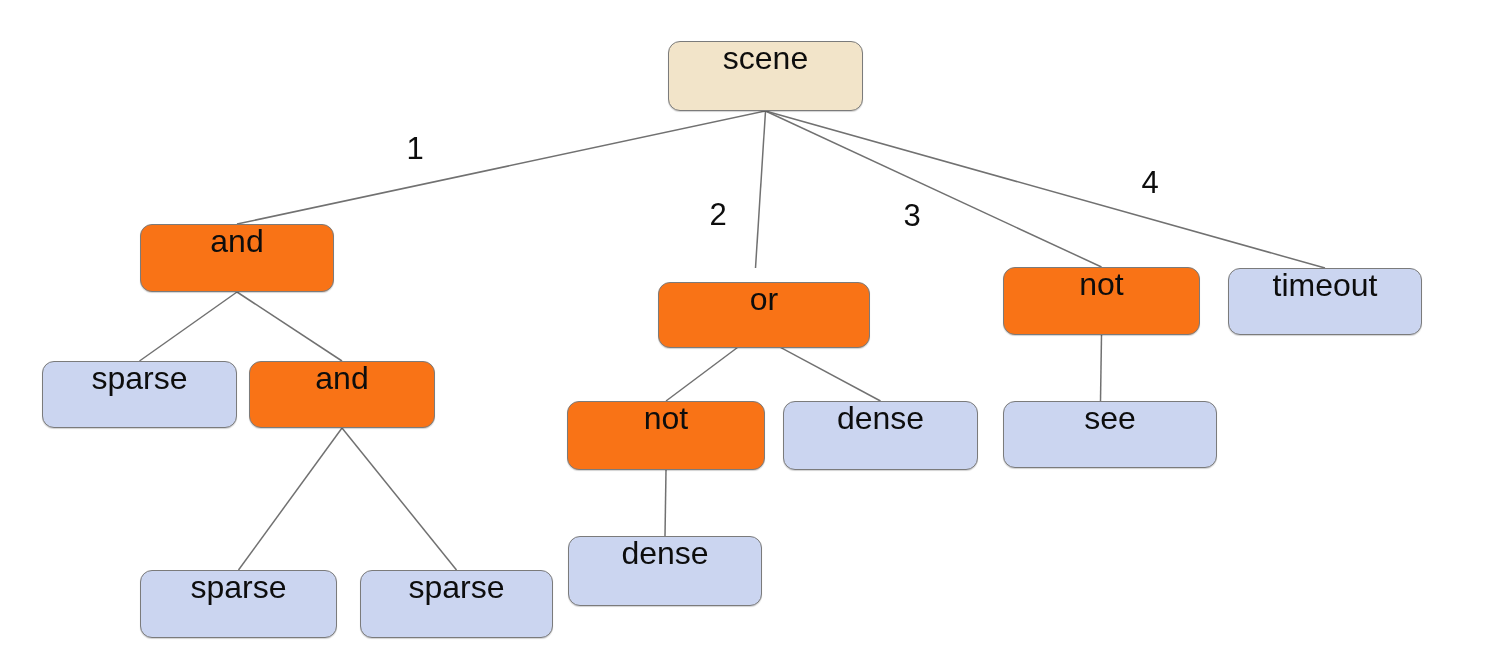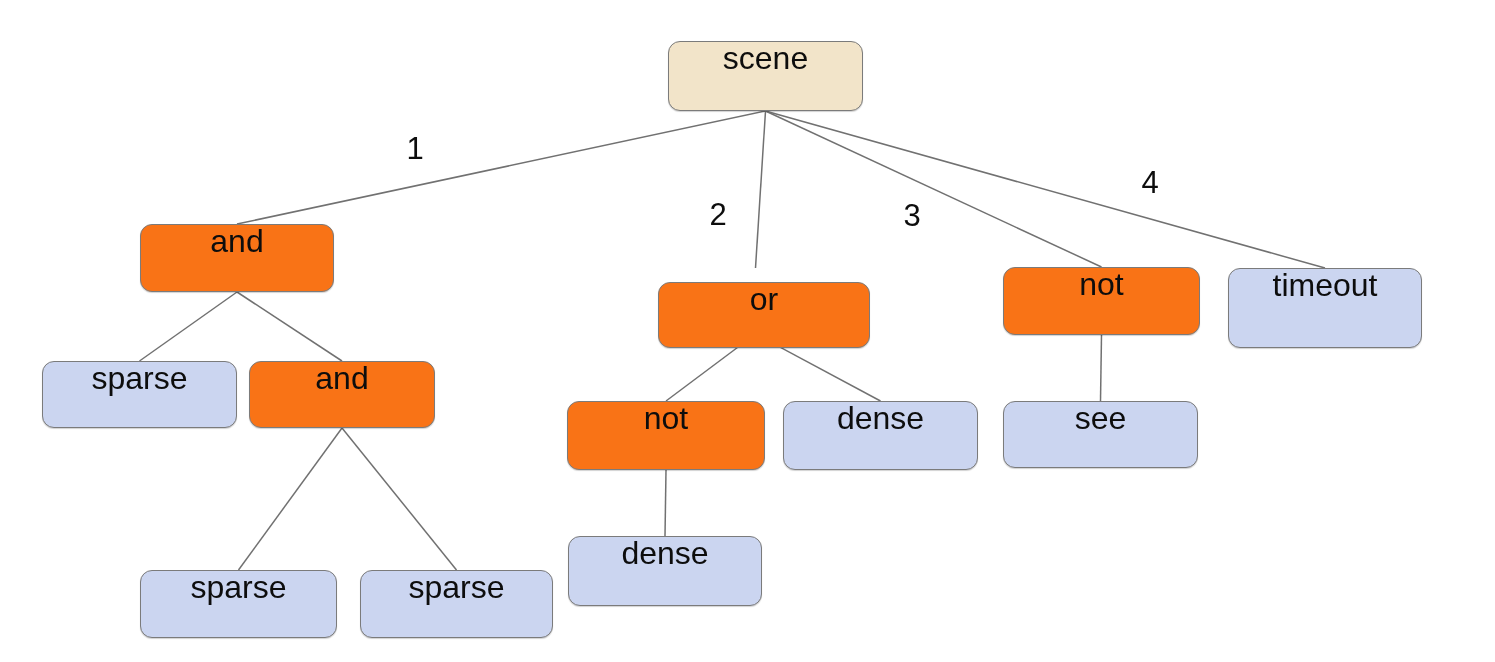--- a/index.html
+++ b/index.html
@@ -73,36 +73,36 @@
       </div>
       <div class="node operator" style="left: 140px; top: 224px; width: 194px; height: 68px;">
         <span class="node-label">and</span>
       </div>
       <div class="node operator" style="left: 658px; top: 268px; width: 212px; height: 66px; margin-top: 14px;">
         <span class="node-label">or</span>
       </div>
       <div class="node operator" style="left: 1003px; top: 267px; width: 197px; height: 68px;">
         <span class="node-label">not</span>
       </div>
-      <div class="node leaf" style="left: 1228px; top: 268px; width: 194px; height: 80px;">
+      <div class="node leaf" style="left: 1228px; top: 268px; width: 194px; height: 67px;">
         <span class="node-label">timeout</span>
       </div>
       <div class="node leaf" style="left: 42px; top: 361px; width: 195px; height: 67px;">
         <span class="node-label">sparse</span>
       </div>
       <div class="node operator" style="left: 249px; top: 361px; width: 186px; height: 67px;">
         <span class="node-label">and</span>
       </div>
       <div class="node operator" style="left: 567px; top: 401px; width: 198px; height: 69px;">
         <span class="node-label">not</span>
       </div>
       <div class="node leaf" style="left: 783px; top: 401px; width: 195px; height: 69px;">
         <span class="node-label">dense</span>
       </div>
-      <div class="node leaf" style="left: 1003px; top: 401px; width: 195px; height: 67px;">
+      <div class="node leaf" style="left: 1003px; top: 401px; width: 214px; height: 67px;">
         <span class="node-label">see</span>
       </div>
       <div class="node leaf" style="left: 140px; top: 570px; width: 197px; height: 68px;">
         <span class="node-label">sparse</span>
       </div>
       <div class="node leaf" style="left: 360px; top: 570px; width: 193px; height: 68px;">
         <span class="node-label">sparse</span>
       </div>
       <div class="node leaf" style="left: 568px; top: 536px; width: 194px; height: 70px;">
         <span class="node-label">dense</span>

